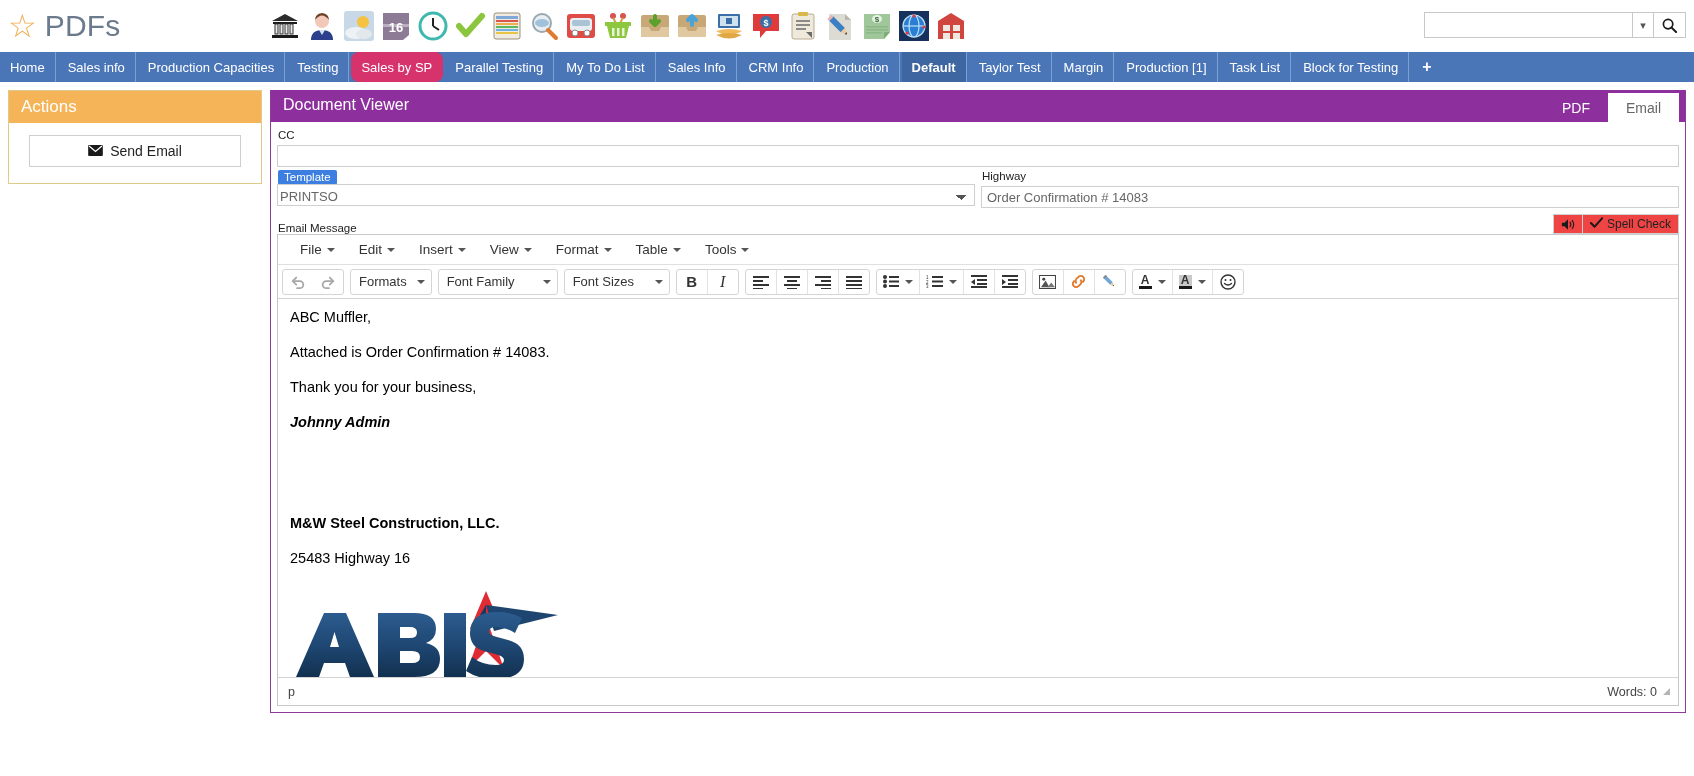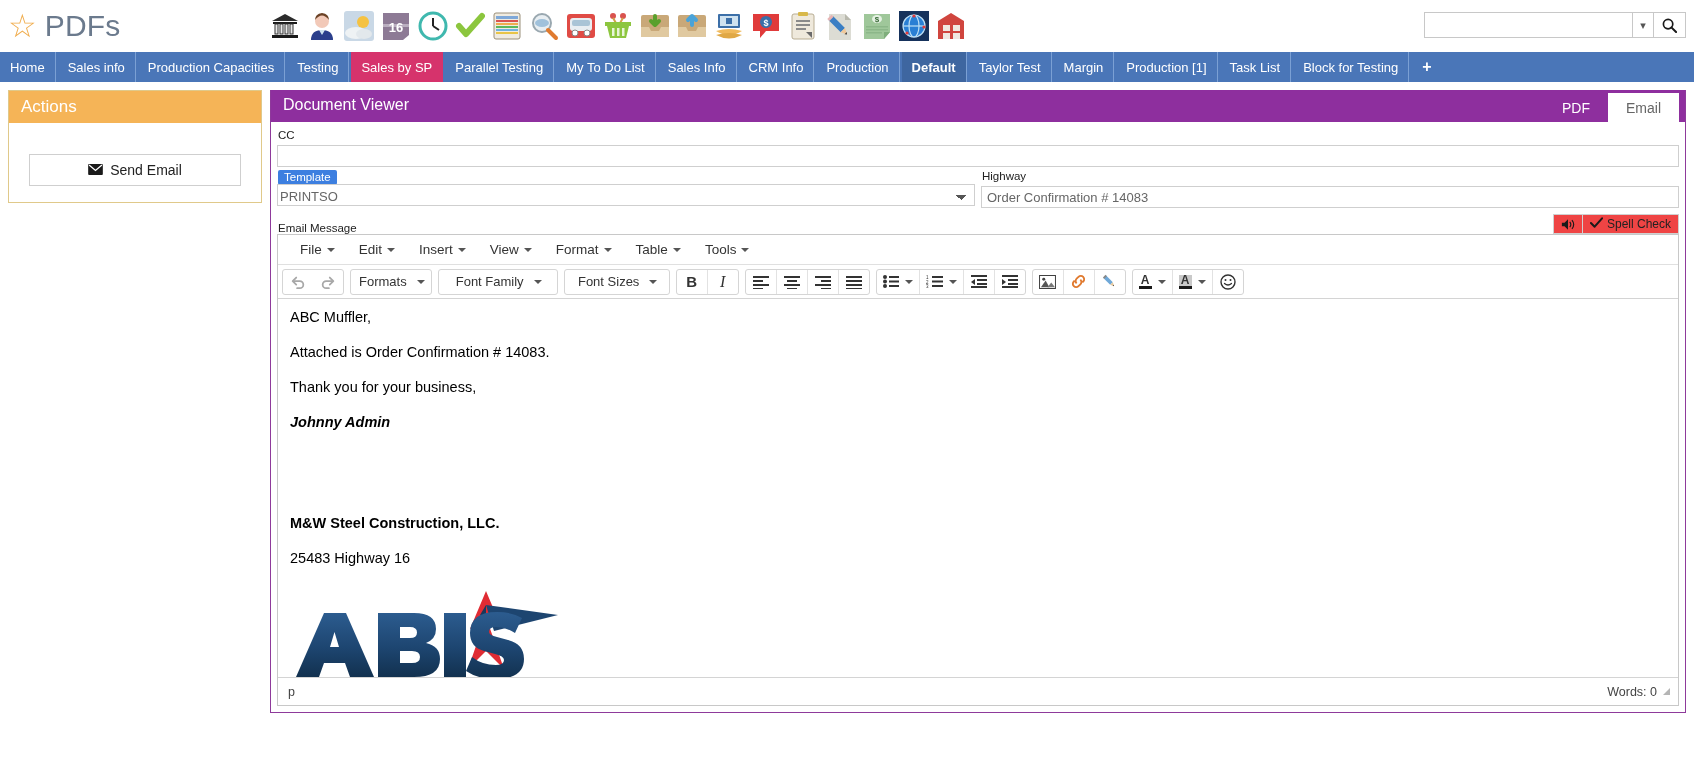--- a/index.html
+++ b/index.html
@@ -95,21 +95,21 @@
   .tab {
     display: flex; align-items: center;
     padding: 8px 10px;
     color: #ffffff;
     font-size: 13px;
     background: #4a76b8;
     border-right: 1px solid #7ba0d4;
     white-space: nowrap;
     cursor: pointer;
   }
-  .tab.pink { background: #d6336c; border-right-color: #d6336c; }
+  .tab.pink { background: #d6336c; border-right-color: #d6336c; border-radius: 8px; }
   .tab.active { background: #3e66a0; font-weight: bold; }
   .tab.plus {
     background: #4a76b8;
     font-size: 16px;
     font-weight: bold;
     padding: 0 11px;
     border-right: none;
   }
   
   .main {
@@ -127,21 +127,20 @@
   }
   .actions-head {
     background: #f5b457;
     color: #ffffff;
     font-size: 17px;
     padding: 6px 12px 8px 12px;
     height: 32px;
   }
   .actions-body {
     padding: 12px 20px 16px 20px;
-    margin-top: 19px;
   }
   .send-email-btn {
     width: 100%;
     border: 1px solid #cfcfcf;
     background: #ffffff;
     height: 32px;
     font-size: 14px;
     color: #222;
     display: flex; align-items: center; justify-content: center;
     gap: 7px;
@@ -292,21 +291,21 @@
     width: 30px; height: 24px;
     display: flex; align-items: center; justify-content: center;
     cursor: pointer;
     color: #333;
     font-size: 14px;
     background: transparent;
     border: none;
   }
   .tbtn.wide { width: auto; padding: 0 6px; }
   .tselect {
-    display: flex; align-items: center; justify-content: center;
+    display: flex; align-items: center; justify-content: space-between;
     height: 24px;
     padding: 0 6px 0 8px;
     font-size: 13px;
     color: #333;
     cursor: pointer;
     gap: 10px;
     white-space: nowrap;
   }
   .tsep { width: 1px; height: 24px; background: #e2e2e2; }
   

